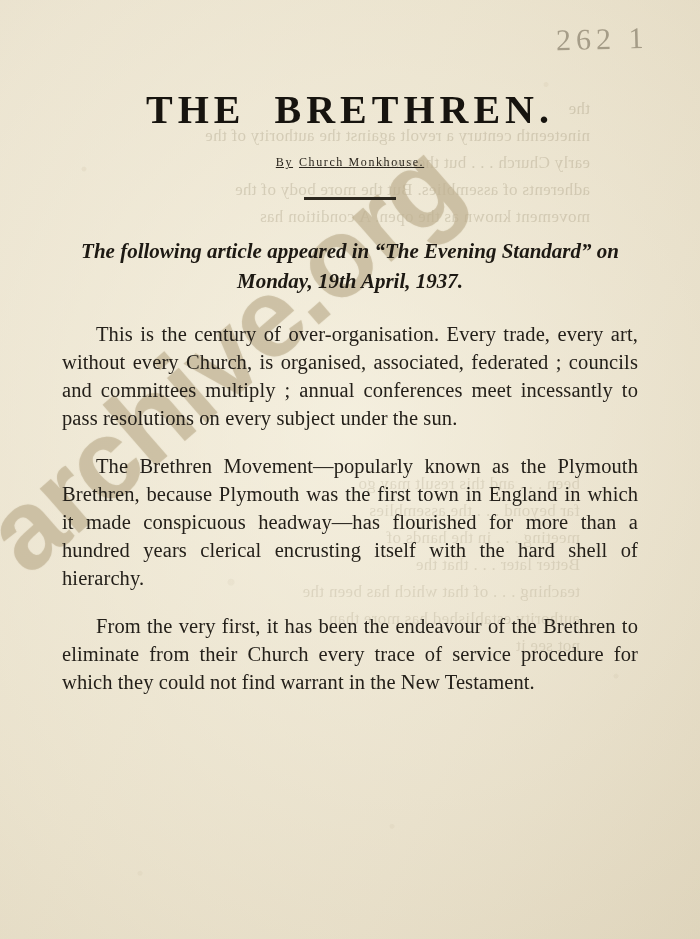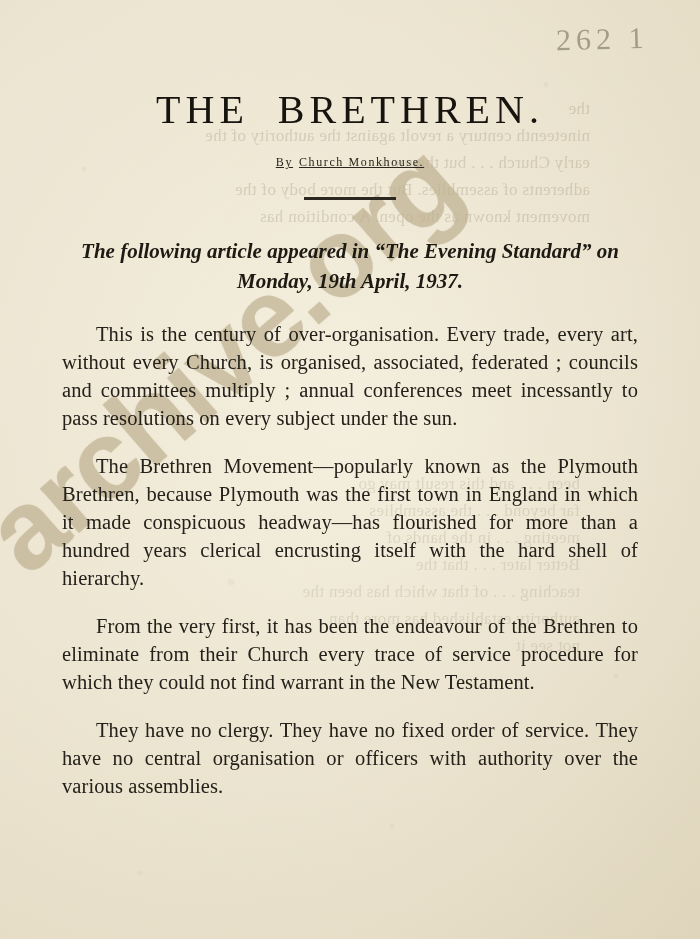--- a/index.html
+++ b/index.html
@@ -97,21 +97,21 @@
   }
   .content {
     position: relative;
     z-index: 3;
     padding: 86px 62px 0 62px;
   }
   h1.title {
     margin: 0;
     text-align: center;
     font-family: "Liberation Serif", serif;
-    font-weight: normal;
+    font-weight: bold;
     font-size: 40px;
     letter-spacing: 5px;
     color: #17140f;
     word-spacing: 14px;
   }
   .byline {
     margin: 16px 0 0 0;
     text-align: center;
     font-family: "Liberation Serif", serif;
     font-size: 19px;
@@ -193,17 +193,16 @@
     </div>
 
     <div class="rule"></div>
 
     <div class="standfirst">The following article appeared in “The Evening Standard” on Monday, 19th April, 1937.</div>
 
     <div class="body">
       <p class="para">This is the century of over-organisation. Every trade, every art, without every Church, is organised, associated, federated ; councils and committees multiply ; annual conferences meet incessantly to pass resolutions on every subject under the sun.</p>
       <p class="para">The Brethren Movement—popularly known as the Plymouth Brethren, because Plymouth was the first town in England in which it made conspicuous headway—has flourished for more than a hundred years clerical encrusting itself with the hard shell of hierarchy.</p>
       <p class="para">From the very first, it has been the endeavour of the Brethren to eliminate from their Church every trace of service procedure for which they could not find warrant in the New Testament.</p>
-      <p class="para">They have no clergy. They have no fixed order of service. They have no central organisation or officers with authority over the various assemblies.</p>
     </div>
 
   </div>
 </div>
 
 </body></html>

